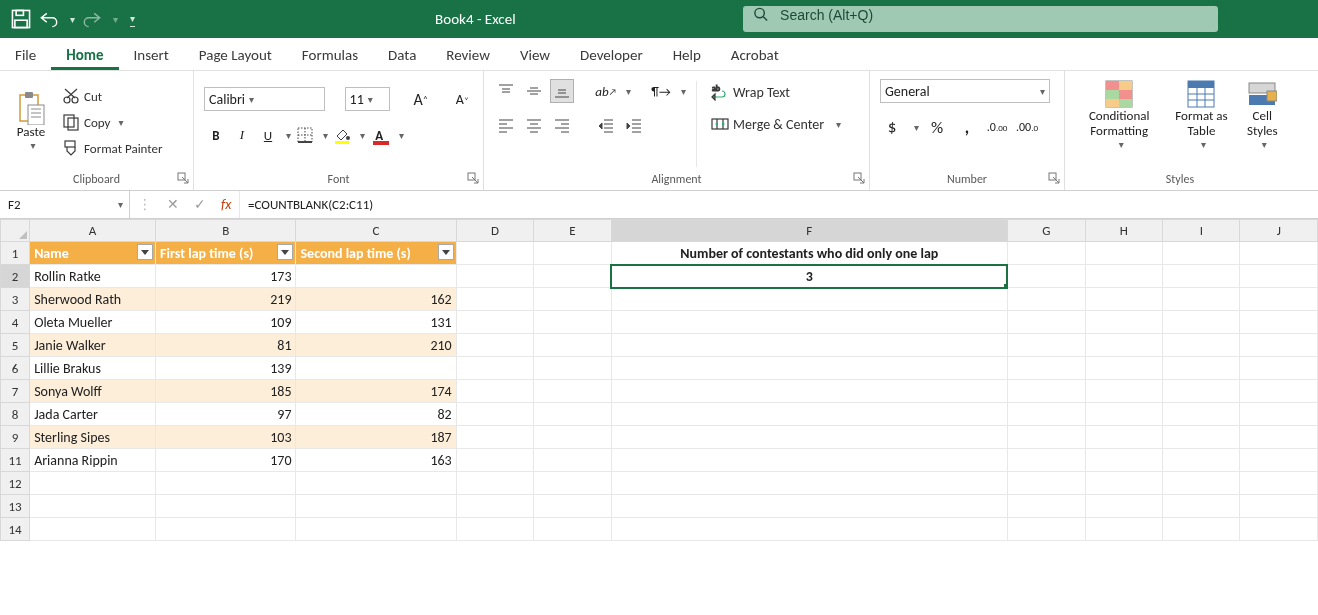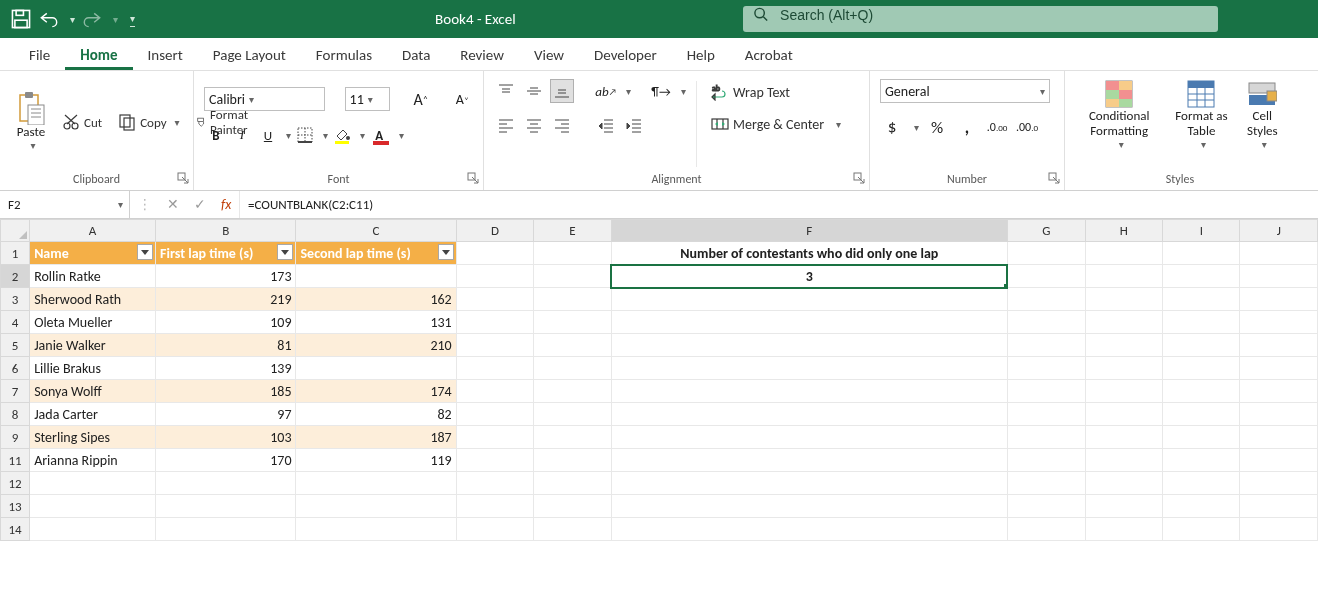--- a/index.html
+++ b/index.html
@@ -7,21 +7,21 @@
   
   .titlebar { background:#187245; height:38px; display:flex; align-items:center; color:#fff; }
   .qat { display:flex; align-items:center; gap:6px; padding-left:10px; }
   .qat .ic { width:22px; height:22px; display:flex; align-items:center; justify-content:center; }
   .qat svg { stroke:#fff; fill:none; stroke-width:1.3; }
   .titlebar .doc { flex:0 0 auto; margin-left:300px; font-size:15px; }
   .titlebar .search { margin-left:auto; margin-right:100px; width:475px; height:26px; background:#a0c9b4; border-radius:3px; display:flex; align-items:flex-start; padding:0 10px; gap:10px; color:#1d4a35; }
   .titlebar .search input { border:none; background:transparent; width:100%; font-size:14px; color:#1d4a35; outline:none; }
   .titlebar .search input::placeholder{color:#1d4a35;}
   
-  .tabs { background:#fff; border-bottom:1px solid #e0e0e0; height:33px; display:flex; align-items:flex-end; padding-left:14px; gap:0; }
+  .tabs { background:#fff; border-bottom:1px solid #e0e0e0; height:33px; display:flex; align-items:flex-end; gap:0; }
   .tab { padding:6px 15px 6px; font-size:15px; color:#3a3a3a; cursor:pointer; }
   .tab.active { color:#187245; font-weight:600; border-bottom:3px solid #187245; padding-bottom:3px; }
   
   .ribbon { background:#fff; height:120px; border-bottom:1px solid #d0d0d0; display:flex; }
   .group { border-right:1px solid #e0e0e0; padding:4px 10px 0 10px; display:flex; flex-direction:column; position:relative; }
   .group .lbl { text-align:center; font-size:12px; color:#5a5a5a; position:absolute; bottom:4px; left:0; right:0; }
   .dlauncher { position:absolute; bottom:6px; right:4px; width:12px; height:12px; }
   .dlauncher svg{stroke:#767676;fill:none;stroke-width:1;}
   .row { display:flex; align-items:center; }
   .btn { padding:2px 6px; display:flex; align-items:center; gap:4px; cursor:pointer; font-size:14px; color:#333; }
@@ -119,21 +119,21 @@
             <rect x="4" y="4" width="18" height="26" fill="#fff" stroke="#d29b3a" stroke-width="1.5"></rect>
             <rect x="9" y="1" width="8" height="6" rx="1" fill="#8a8a8a"></rect>
             <rect x="12" y="14" width="16" height="20" fill="#fff" stroke="#8a8a8a"></rect>
             <line x1="15" y1="18" x2="25" y2="18" stroke="#8a8a8a"></line>
             <line x1="15" y1="22" x2="25" y2="22" stroke="#8a8a8a"></line>
             <line x1="15" y1="26" x2="25" y2="26" stroke="#8a8a8a"></line>
           </svg>
         <span>Paste</span>
         <span class="chev">▾</span>
       </div>
-      <div style="display:flex;flex-direction:row;gap:4px;margin-left:4px;margin-top:2px;">
+      <div style="display:flex;flex-direction:column;gap:4px;margin-left:4px;margin-top:2px;">
         <div class="btn small">
             <span class="bicon">
               <svg viewBox="0 0 18 18">
                 <circle cx="5" cy="13" r="3"></circle>
                 <circle cx="13" cy="13" r="3"></circle>
                 <line x1="3" y1="2" x2="13" y2="11"></line>
                 <line x1="15" y1="2" x2="5" y2="11"></line>
               </svg>
             </span>
             <span>Cut</span>
@@ -560,21 +560,21 @@
           <td class=""></td>
           <td class=""></td>
           <td class=""></td>
           <td class=""></td>
           <td class=""></td>
         </tr>
         <tr>
           <th class="rowh">11</th>
           <td class="tbl">Arianna Rippin</td>
           <td class="tbl num">170</td>
-          <td class="tbl num">119</td>
+          <td class="tbl num">163</td>
           <td class=""></td>
           <td class=""></td>
           <td class=""></td>
           <td class=""></td>
           <td class=""></td>
           <td class=""></td>
           <td class=""></td>
         </tr>
         <tr>
           <th class="rowh">12</th>

